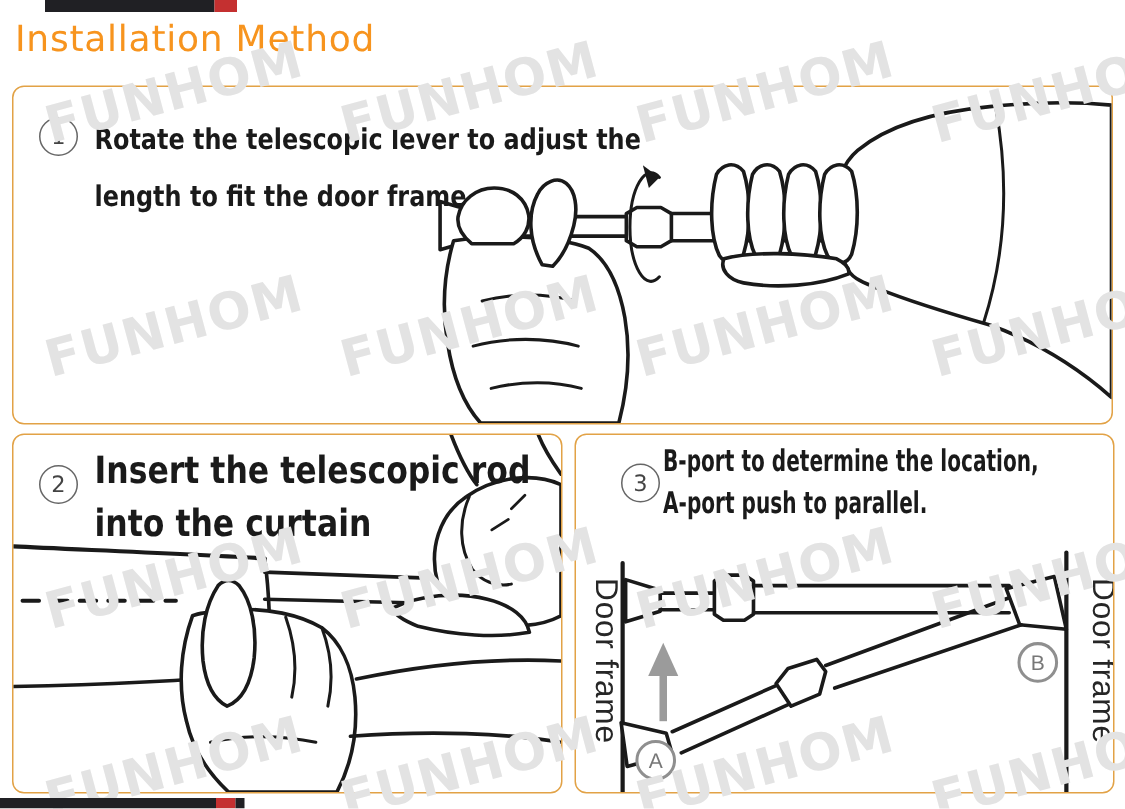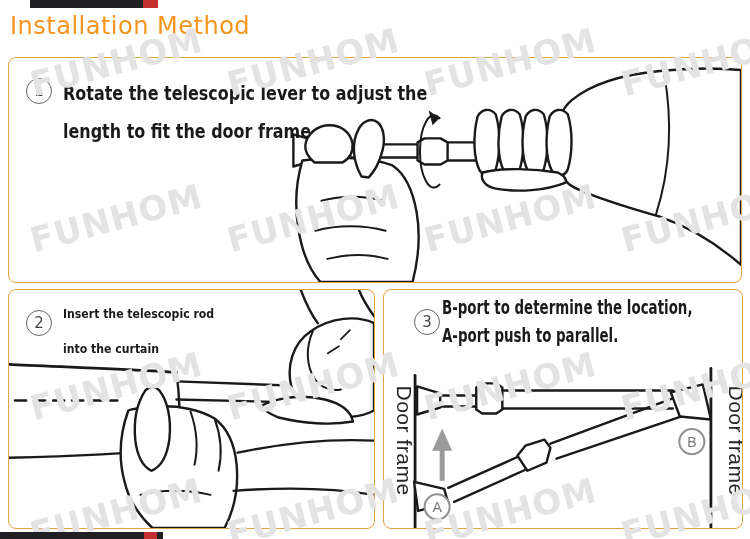--- a/index.html
+++ b/index.html
@@ -30,21 +30,21 @@
 
   .badge{
     position:absolute;width:26px;height:26px;border:1.5px solid #666;border-radius:50%;
     display:flex;align-items:center;justify-content:center;
     font-size:15px;color:#444;background:transparent;box-sizing:border-box;
   }
   .step-text{position:absolute;color:var(--ink);font-weight:700;}
   .step-line{transform-origin:left top;white-space:nowrap;}
   #panel1 .step-text{left:54px;top:16px;font-size:19px;line-height:38px;}
   #panel1 .step-line{transform:scaleX(0.84);}
-  #panel2 .step-text{left:54px;top:6px;font-size:13px;line-height:35px;}
+  #panel2 .step-text{left:54px;top:6px;font-size:25px;line-height:35px;}
   #panel2 .step-line{transform:scaleX(0.84);}
   #panel3 .step-text{left:58px;top:3px;font-size:20px;line-height:28px;}
   #panel3 .step-line{transform:scaleX(0.67);}
 
   .note{position:absolute;left:5px;top:104px;font-size:20px;font-weight:700;
         color:var(--note);line-height:28px;}
   .note div{transform:scaleX(0.60);transform-origin:left top;white-space:nowrap;}
 
   .illu{position:absolute;left:0;top:0;width:100%;height:100%;}
   .art{stroke:var(--ink);fill:none;stroke-width:2.4;stroke-linecap:round;stroke-linejoin:round;}

